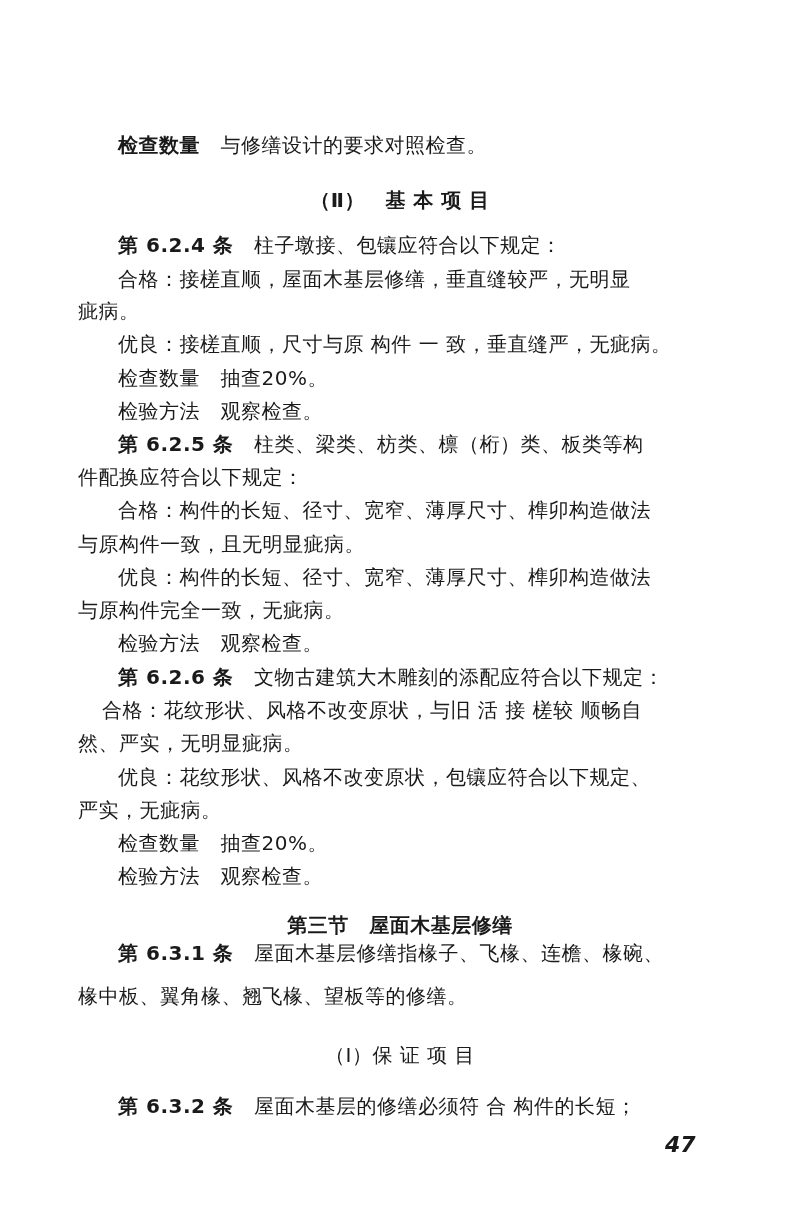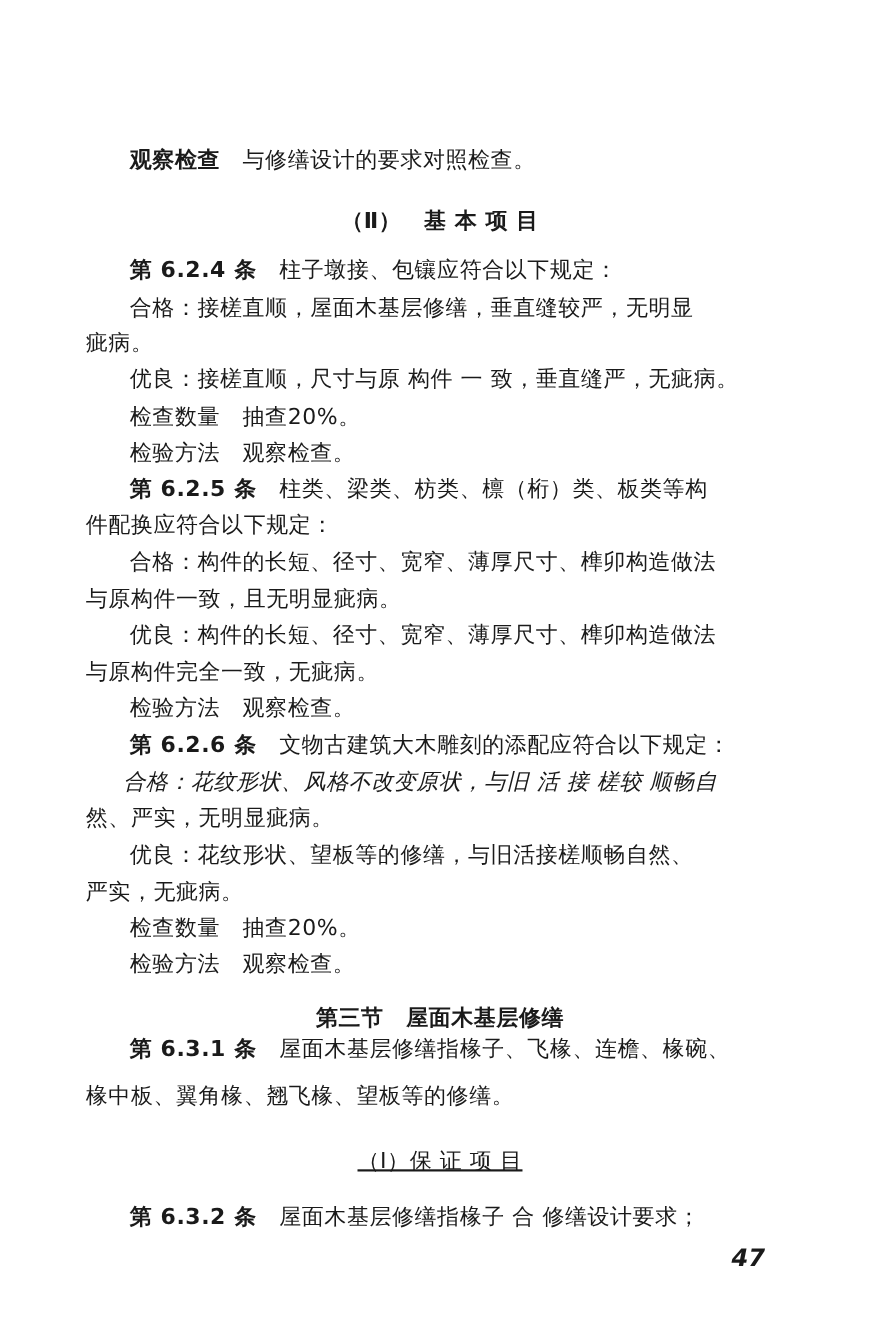--- a/index.html
+++ b/index.html
@@ -9,41 +9,41 @@
     }
     .line { position: absolute; font-size: 20px; line-height: 26px; white-space: nowrap; letter-spacing: 0.5px; }
     .b { font-weight: bold; }
     .center { left: 0; width: 800px; text-align: center; }
     .pagenum { position: absolute; left: 665px; top: 1132px; font-size: 22px; font-weight: bold; font-style: italic; }
   </style>
 </head>
 <body>
 
 <div id="page">
-    <div class="line" style="left: 118px; top: 132px;"><span class="b">观察检查</span><span>　与修缮设计的要求对照检查。</span></div>
+    <div class="line" style="left: 118px; top: 132px;"><span class="b">检查数量</span><span>　与修缮设计的要求对照检查。</span></div>
     <div class="line center" style="top: 187px;"><span class="b">（Ⅱ）　基 本 项 目</span><span></span></div>
     <div class="line" style="left: 118px; top: 232px; text-align: right;"><span class="b">第 6.2.4 条</span><span>　柱子墩接、包镶应符合以下规定：</span></div>
     <div class="line" style="left: 118px; top: 266px;"><span>合格：接槎直顺，屋面木基层修缮，垂直缝较严，无明显</span></div>
     <div class="line" style="left: 78px; top: 298px;"><span>疵病。</span></div>
     <div class="line" style="left: 118px; top: 331px;"><span>优良：接槎直顺，尺寸与原 构件 一 致，垂直缝严，无疵病。</span></div>
     <div class="line" style="left: 118px; top: 365px;"><span>检查数量　抽查20%。</span></div>
     <div class="line" style="left: 118px; top: 398px;"><span>检验方法　观察检查。</span></div>
     <div class="line" style="left: 118px; top: 431px;"><span class="b">第 6.2.5 条</span><span>　柱类、梁类、枋类、檩（桁）类、板类等构</span></div>
     <div class="line" style="left: 78px; top: 464px;"><span>件配换应符合以下规定：</span></div>
     <div class="line" style="left: 118px; top: 497px;"><span>合格：构件的长短、径寸、宽窄、薄厚尺寸、榫卯构造做法</span></div>
     <div class="line" style="left: 78px; top: 531px;"><span>与原构件一致，且无明显疵病。</span></div>
     <div class="line" style="left: 118px; top: 564px;"><span>优良：构件的长短、径寸、宽窄、薄厚尺寸、榫卯构造做法</span></div>
     <div class="line" style="left: 78px; top: 597px;"><span>与原构件完全一致，无疵病。</span></div>
     <div class="line" style="left: 118px; top: 630px;"><span>检验方法　观察检查。</span></div>
     <div class="line" style="left: 118px; top: 664px;"><span class="b">第 6.2.6 条</span><span>　文物古建筑大木雕刻的添配应符合以下规定：</span></div>
-    <div class="line" style="left: 112px; top: 697px; font-style: italic;"><span>合格：花纹形状、风格不改变原状，与旧 活 接 槎较 顺畅自</span></div>
+    <div class="line" style="left: 102px; top: 697px;"><span>合格：花纹形状、风格不改变原状，与旧 活 接 槎较 顺畅自</span></div>
     <div class="line" style="left: 78px; top: 730px;"><span>然、严实，无明显疵病。</span></div>
-    <div class="line" style="left: 118px; top: 764px;"><span>优良：花纹形状、望板等的修缮，与旧活接槎顺畅自然、</span></div>
+    <div class="line" style="left: 118px; top: 764px;"><span>优良：花纹形状、风格不改变原状，包镶应符合以下规定、</span></div>
     <div class="line" style="left: 78px; top: 797px;"><span>严实，无疵病。</span></div>
     <div class="line" style="left: 118px; top: 830px;"><span>检查数量　抽查20%。</span></div>
     <div class="line" style="left: 118px; top: 863px;"><span>检验方法　观察检查。</span></div>
     <div class="line center" style="top: 912px;"><span class="b">第三节　屋面木基层修缮</span><span></span></div>
     <div class="line" style="left: 118px; top: 940px;"><span class="b">第 6.3.1 条</span><span>　屋面木基层修缮指椽子、飞椽、连檐、椽碗、</span></div>
     <div class="line" style="left: 78px; top: 983px;"><span>椽中板、翼角椽、翘飞椽、望板等的修缮。</span></div>
-    <div class="line center" style="top: 1042px; text-decoration: underline;"><span>（Ⅰ）保 证 项 目</span></div>
-    <div class="line" style="left: 118px; top: 1093px;"><span class="b">第 6.3.2 条</span><span>　屋面木基层修缮指椽子 合 修缮设计要求；</span></div>
+    <div class="line center" style="top: 1042px;"><span>（Ⅰ）保 证 项 目</span></div>
+    <div class="line" style="left: 118px; top: 1093px;"><span class="b">第 6.3.2 条</span><span>　屋面木基层的修缮必须符 合 构件的长短；</span></div>
   </div>
 <div class="pagenum">47</div>
 
 </body></html>

